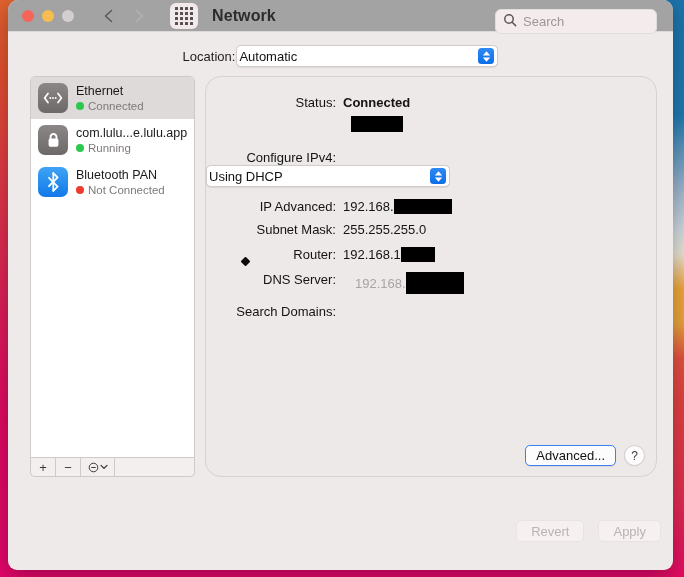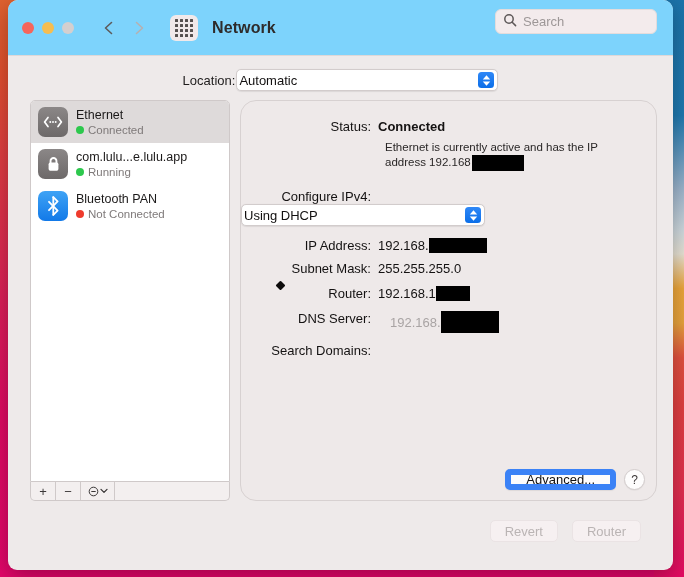--- a/index.html
+++ b/index.html
@@ -52,22 +52,22 @@
     height: 570px;
     background: #eeeaea;
     border-radius: 10px 10px 9px 9px;
     box-shadow: 0 6px 22px rgba(0,0,0,0.30);
     overflow: hidden;
   }
 
   
   #titlebar {
     position: relative;
-    height: 56px;
-    background: #7dd3fc;
+    height: 32px;
+    background: #a3a3a3;
     border-bottom: 1px solid #ded8d8;
     display: flex;
     align-items: center;
   }
   .traffic-lights {
     display: flex;
     gap: 8px;
     margin-left: 14px;
   }
   .tl {
@@ -184,21 +184,21 @@
   #location-popup { width: 262px; }
 
   
   #body-split {
     display: flex;
     padding: 6px 16px 0 22px;
     gap: 10px;
   }
 
   
-  #sidebar-wrap { width: 200px; }
+  #sidebar-wrap { width: 165px; }
   #sidebar {
     height: 382px;
     background: #ffffff;
     border: 1px solid #cfc9c9;
     border-radius: 5px 5px 0 0;
     overflow: hidden;
   }
   .svc-row {
     display: flex;
     align-items: center;
@@ -334,47 +334,47 @@
 
   #detail-bottom {
     position: absolute;
     right: 11px; bottom: 10px;
     display: flex;
     align-items: center;
     gap: 8px;
   }
   .btn {
     background: #fdfcfc;
-    border: 6px solid #3b82f6;
+    border: 1px solid #3b82f6;
     border-radius: 5px;
     font-size: 13px;
     color: #131111;
     height: 21px;
-    padding: 0 15px;
+    padding: 0 10px;
     display: flex;
     align-items: center;
     box-shadow: 0 0.5px 1px rgba(0,0,0,0.07);
   }
   #help-button {
     width: 21px; height: 21px;
     border-radius: 50%;
     background: #fdfcfc;
     border: 1px solid #d3cdcd;
     font-size: 12px;
     color: #3c3838;
     display: flex;
     align-items: center;
     justify-content: center;
     box-shadow: 0 0.5px 1px rgba(0,0,0,0.07);
   }
 
   
   #footer {
     position: absolute;
-    right: 32px; bottom: 28px;
+    right: 12px; bottom: 28px;
     display: flex;
     gap: 14px;
   }
   .btn-disabled {
     background: #f6f0f1;
     border: 1px solid #eae3e4;
     border-radius: 5px;
     font-size: 13px;
     color: #bab4b4;
     height: 22px;
@@ -542,40 +542,40 @@
       <div id="detail">
 
         <div id="cursor-diamond"></div>
 
         <div class="frow">
           <div class="flabel">Status:</div>
           <div class="fvalue bold">Connected</div>
         </div>
 
         <div id="status-desc">
-          <span>Ethernet is currently active and has the IP address 192.168</span><span class="redact" style="width:52px"></span>
+          <span class="redact" style="width:52px"></span>
         </div>
 
         <div class="frow" id="ipv4-row">
           <div class="flabel">Configure IPv4:</div>
           <div class="popup" id="ipv4-popup">
             <span class="popup-value">Using DHCP</span>
             <span class="stepper">
               <svg viewBox="0 0 9 5" fill="currentColor">
                   <polygon points="4.5,0.3 8.2,4.4 0.8,4.4"></polygon>
                 </svg>
               <svg viewBox="0 0 9 5" fill="currentColor">
                   <polygon points="4.5,4.7 0.8,0.6 8.2,0.6"></polygon>
                 </svg>
             </span>
           </div>
         </div>
 
         <div class="frow">
-          <div class="flabel">IP Address:</div>
+          <div class="flabel">IP Advanced:</div>
           <div class="fvalue">
             <span>192.168.</span>
               <span class="redact" style="width:58px"></span>
           </div>
         </div>
 
         <div class="frow">
           <div class="flabel">Subnet Mask:</div>
           <div class="fvalue">255.255.255.0</div>
         </div>
@@ -603,17 +603,17 @@
 
         <div id="detail-bottom">
           <div class="btn">Advanced...</div>
           <div id="help-button">?</div>
         </div>
       </div>
     </div>
 
     <div id="footer">
       <div class="btn-disabled">Revert</div>
-      <div class="btn-disabled">Router</div>
+      <div class="btn-disabled">Apply</div>
     </div>
 
   </div>
 </div>
 
 </body></html>

